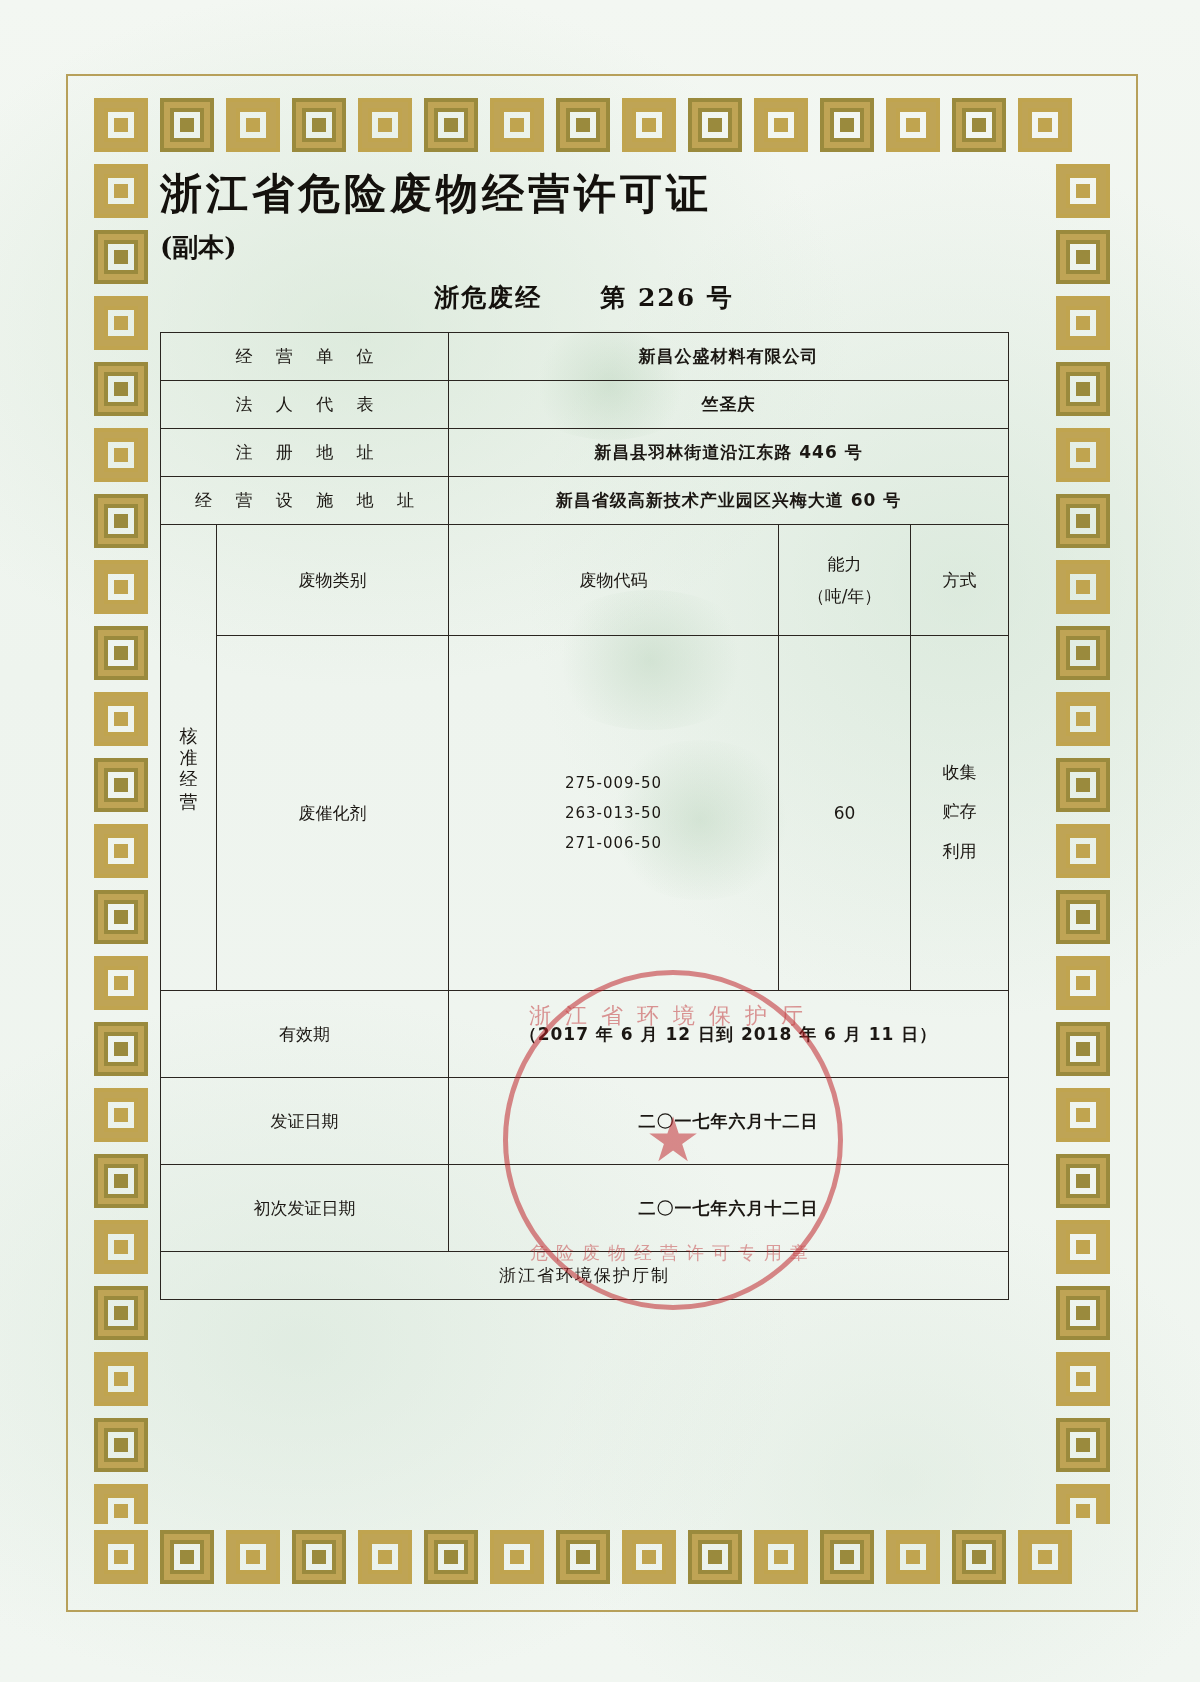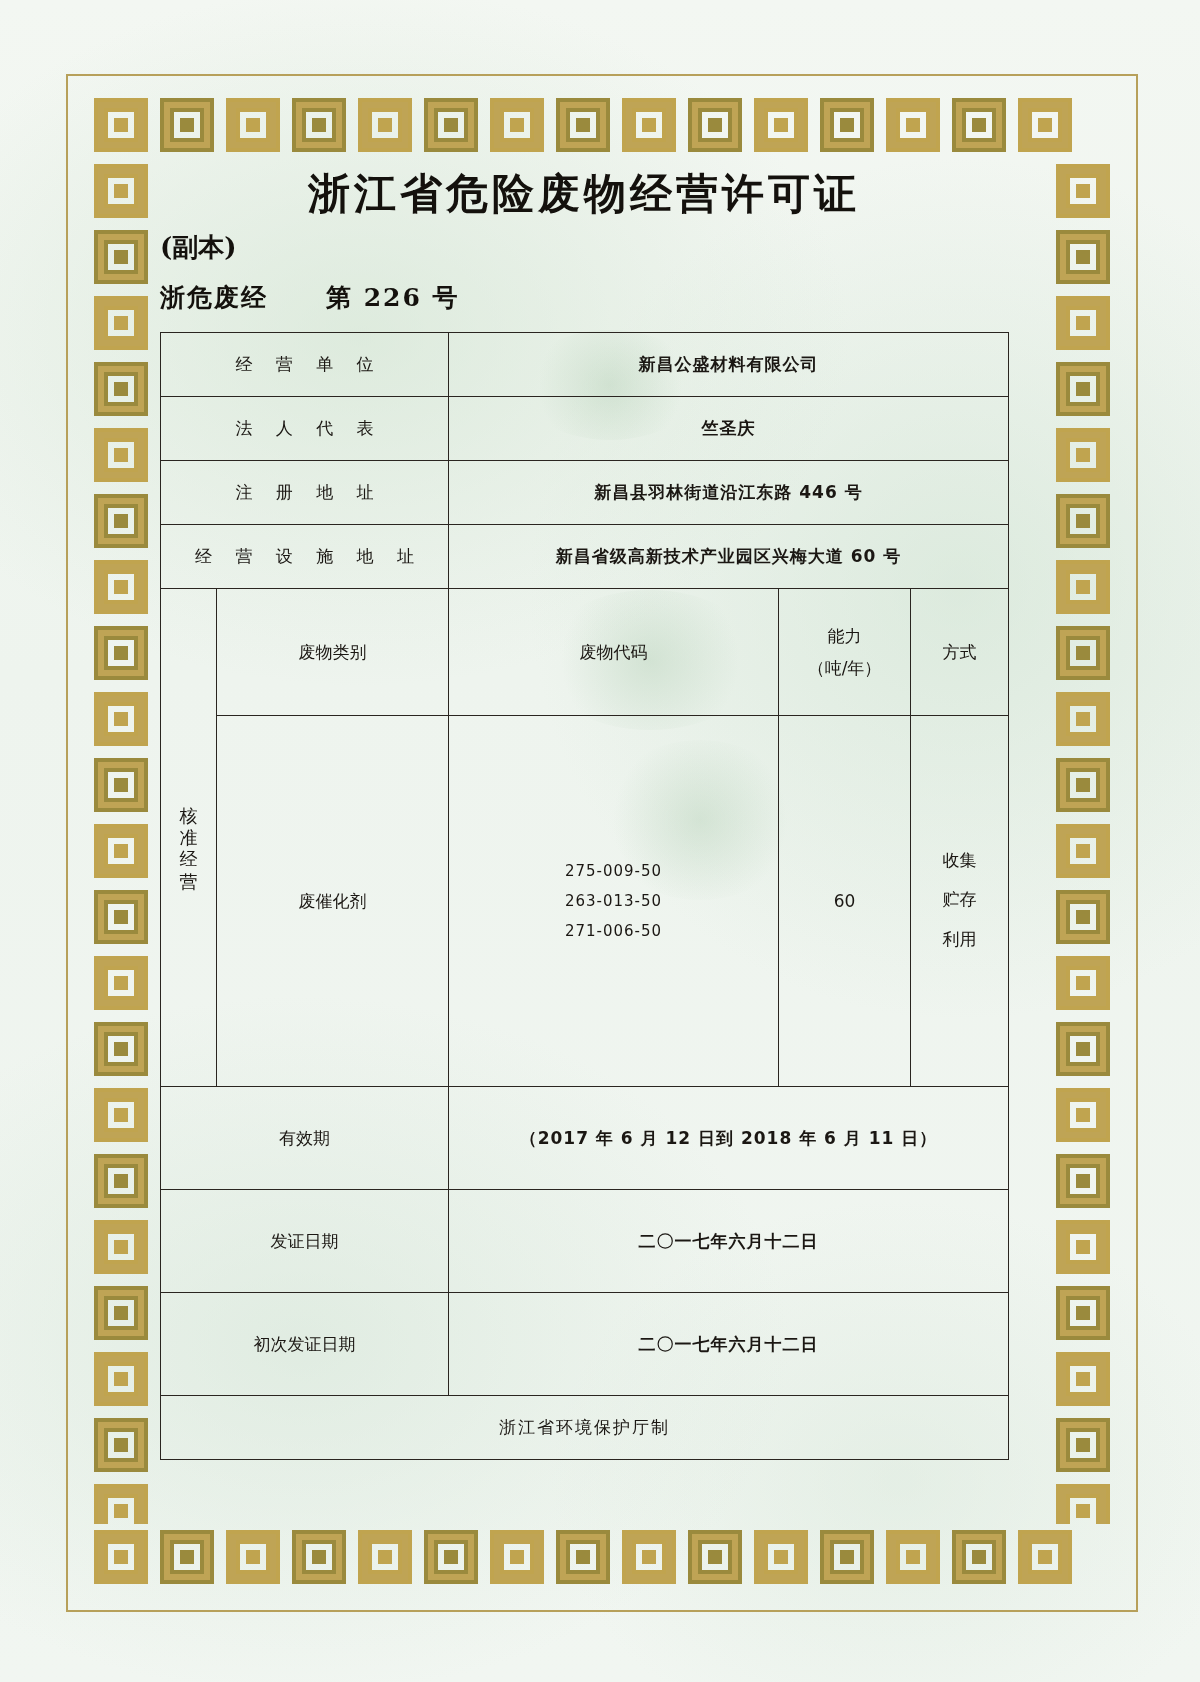--- a/index.html
+++ b/index.html
@@ -77,37 +77,38 @@
 
   
   .content {
     position: absolute;
     left: 160px; top: 160px;
     width: 848px;
     height: 1120px;
   }
 
   .title {
-    text-align: center;
+    text-align: left;
     font-family: "DejaVu Serif", "Liberation Serif", serif;
     font-weight: bold;
     font-size: 42px;
     letter-spacing: 4px;
     color: #14110d;
     margin-top: 6px;
   }
   .subtitle {
     text-align: left;
     font-family: "DejaVu Serif", "Liberation Serif", serif;
     font-weight: bold;
     font-size: 26px;
     color: #14110d;
     margin-top: 8px;
   }
   .serial {
+    text-align: center;
     font-family: "DejaVu Serif", "Liberation Serif", serif;
     font-weight: bold;
     font-size: 25px;
     color: #14110d;
     margin-top: 16px;
     letter-spacing: 2px;
   }
   .serial .sn-label { margin-right: 58px; }
 
   
@@ -117,21 +118,21 @@
     border-collapse: collapse;
     table-layout: fixed;
     color: #1b1713;
     font-family: "DejaVu Sans", "Liberation Sans", sans-serif;
   }
   table.cert td {
     border: 1px solid #2a2520;
     text-align: center;
     vertical-align: middle;
     font-size: 17px;
-    padding: 20px 4px;
+    padding: 12px 4px;
   }
   .lbl {
     letter-spacing: 9px;
     text-indent: 9px;
     font-size: 17px;
     white-space: nowrap;
   }
   .val {
     font-size: 17px;
     letter-spacing: 1px;
@@ -662,14 +663,19 @@
         <td colspan="3" class="val">二〇一七年六月十二日</td>
       </tr>
 
       <tr>
         <td colspan="5" class="footer-cell">浙江省环境保护厅制</td>
       </tr>
     </tbody>
       </table>
   </div>
 
+  <div class="seal">
+    <div class="arc-top">浙江省环境保护厅</div>
+    <div class="star">★</div>
+    <div class="arc-bottom">危险废物经营许可专用章</div>
+  </div>
 
 </div>
 
 </body></html>

